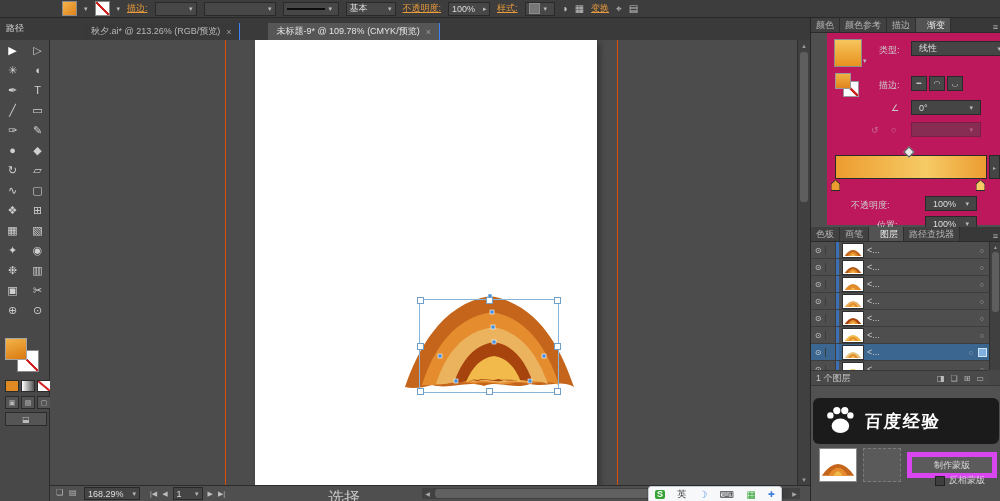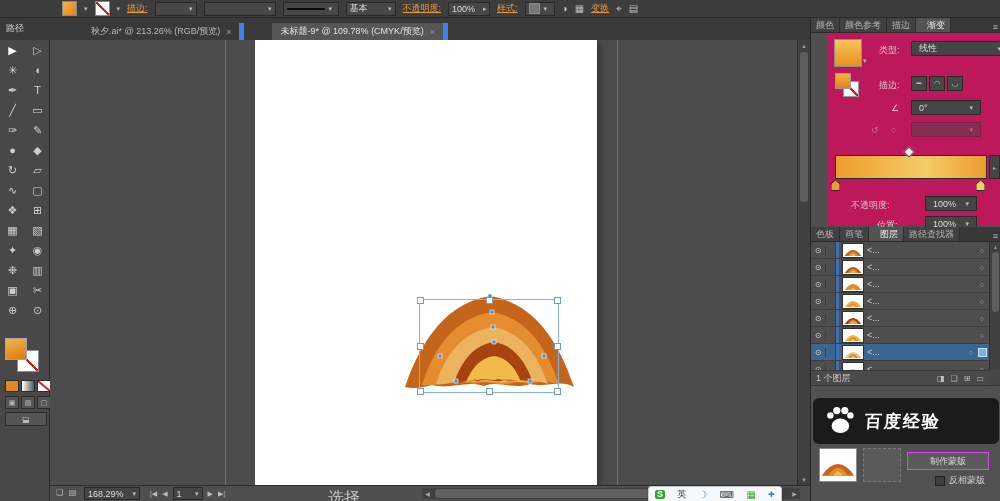--- a/index.html
+++ b/index.html
@@ -17,21 +17,21 @@
   .olink{color:#e89a3c;text-decoration:underline;font-size:9px;}
   .ibox{display:inline-flex;align-items:center;height:14px;background:#474747;border:1px solid #292929;
         padding:0 3px;gap:4px;color:#ddd;box-sizing:border-box;}
   .ibox .spring{flex:1;}
   .lineprev{display:inline-block;width:38px;height:2px;background:#0d0d0d;}
   .cicon{color:#c2c2c2;font-size:10px;}
 
   
   .dochdr{left:0;top:18px;width:810px;height:22px;background:#3a3a3a;border-bottom:1px solid #2b2b2b;display:flex;align-items:flex-end;gap:28px;}
   .seltype{width:55px;height:22px;line-height:20px;padding-left:6px;box-sizing:border-box;color:#d6d6d6;}
-  .dtab{height:17px;display:flex;align-items:center;gap:6px;padding:0 8px;border-right:5px solid #3b82f6;
+  .dtab{height:17px;display:flex;align-items:center;gap:6px;padding:0 8px;border-right:1px solid #3b82f6;
         background:#393939;color:#b8b8b8;max-width:200px;white-space:nowrap;}
   .dtab.active{background:#565656;color:#e3e3e3;}
   .dtab .x{color:#9d9d9d;font-size:9px;}
 
   
   .toolbar{left:0;top:40px;width:50px;height:461px;background:#484848;border-right:1px solid #2b2b2b;box-sizing:border-box;}
   .tools{display:grid;grid-template-columns:25px 25px;}
   .tool{height:20px;display:flex;align-items:center;justify-content:center;color:#cfcfcf;font-size:11px;}
   .tool:first-child{color:#fff;}
   .fs-wrap{left:5px;top:298px;width:40px;height:36px;}
@@ -100,21 +100,21 @@
   .lscroll .thumb{position:absolute;left:2px;top:10px;width:7px;height:60px;background:#5e5e5e;border-radius:3px;}
   .lfoot{position:absolute;left:0;top:143px;width:178px;height:15px;background:#4a4a4a;border-top:1px solid #383838;
          display:flex;align-items:center;padding:0 5px;gap:6px;box-sizing:border-box;color:#c9c9c9;}
   .lfoot .ic{margin-left:0;color:#bdbdbd;font-size:8px;}
   .lfoot .spring{flex:1;}
 
   .transbody{position:absolute;left:0;top:367px;width:190px;height:116px;background:#515151;border-top:1px solid #383838;}
   .t-thumb{position:absolute;left:8px;top:62px;width:36px;height:32px;background:#fff;border:1px solid #8b8b8b;}
   .t-thumb svg{display:block;width:100%;height:100%;}
   .t-thumb2{position:absolute;left:52px;top:62px;width:36px;height:32px;background:#5a5a5a;border:1px dashed #7a7a7a;}
-  .t-btn{position:absolute;left:96px;top:66px;width:80px;height:16px;background:#5b5b5b;border:1px solid #d946ef;
+  .t-btn{position:absolute;left:96px;top:66px;width:80px;height:16px;background:#5b5b5b;border:5px solid #d946ef;
          display:flex;align-items:center;justify-content:center;color:#d8d8d8;}
   .t-check{position:absolute;left:124px;top:88px;display:flex;align-items:center;gap:4px;color:#d2d2d2;}
   .cbx{width:8px;height:8px;background:#3e3e3e;border:1px solid #222;}
 
   .wmark{position:absolute;left:2px;top:380px;width:186px;height:46px;background:rgba(16,16,16,.82);
          border-radius:6px;display:flex;align-items:center;gap:8px;padding:0 10px;box-sizing:border-box;}
   .wmark .brand{color:#fff;font-weight:bold;font-size:17px;letter-spacing:2px;transform:skewX(-4deg);}
 
   
   .sbar{left:50px;top:485px;width:760px;height:16px;background:#4f4f4f;border-top:1px solid #2c2c2c;box-sizing:border-box;}

